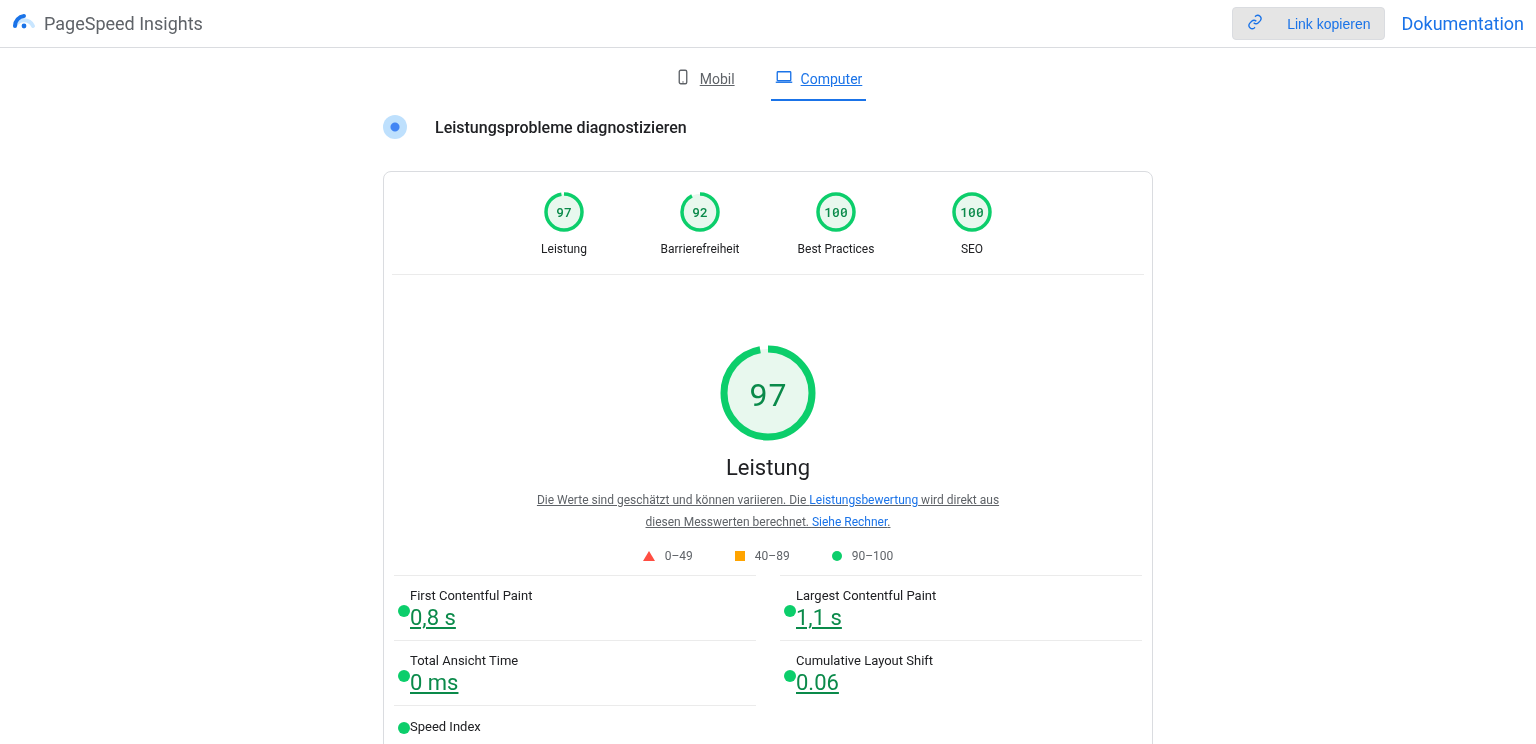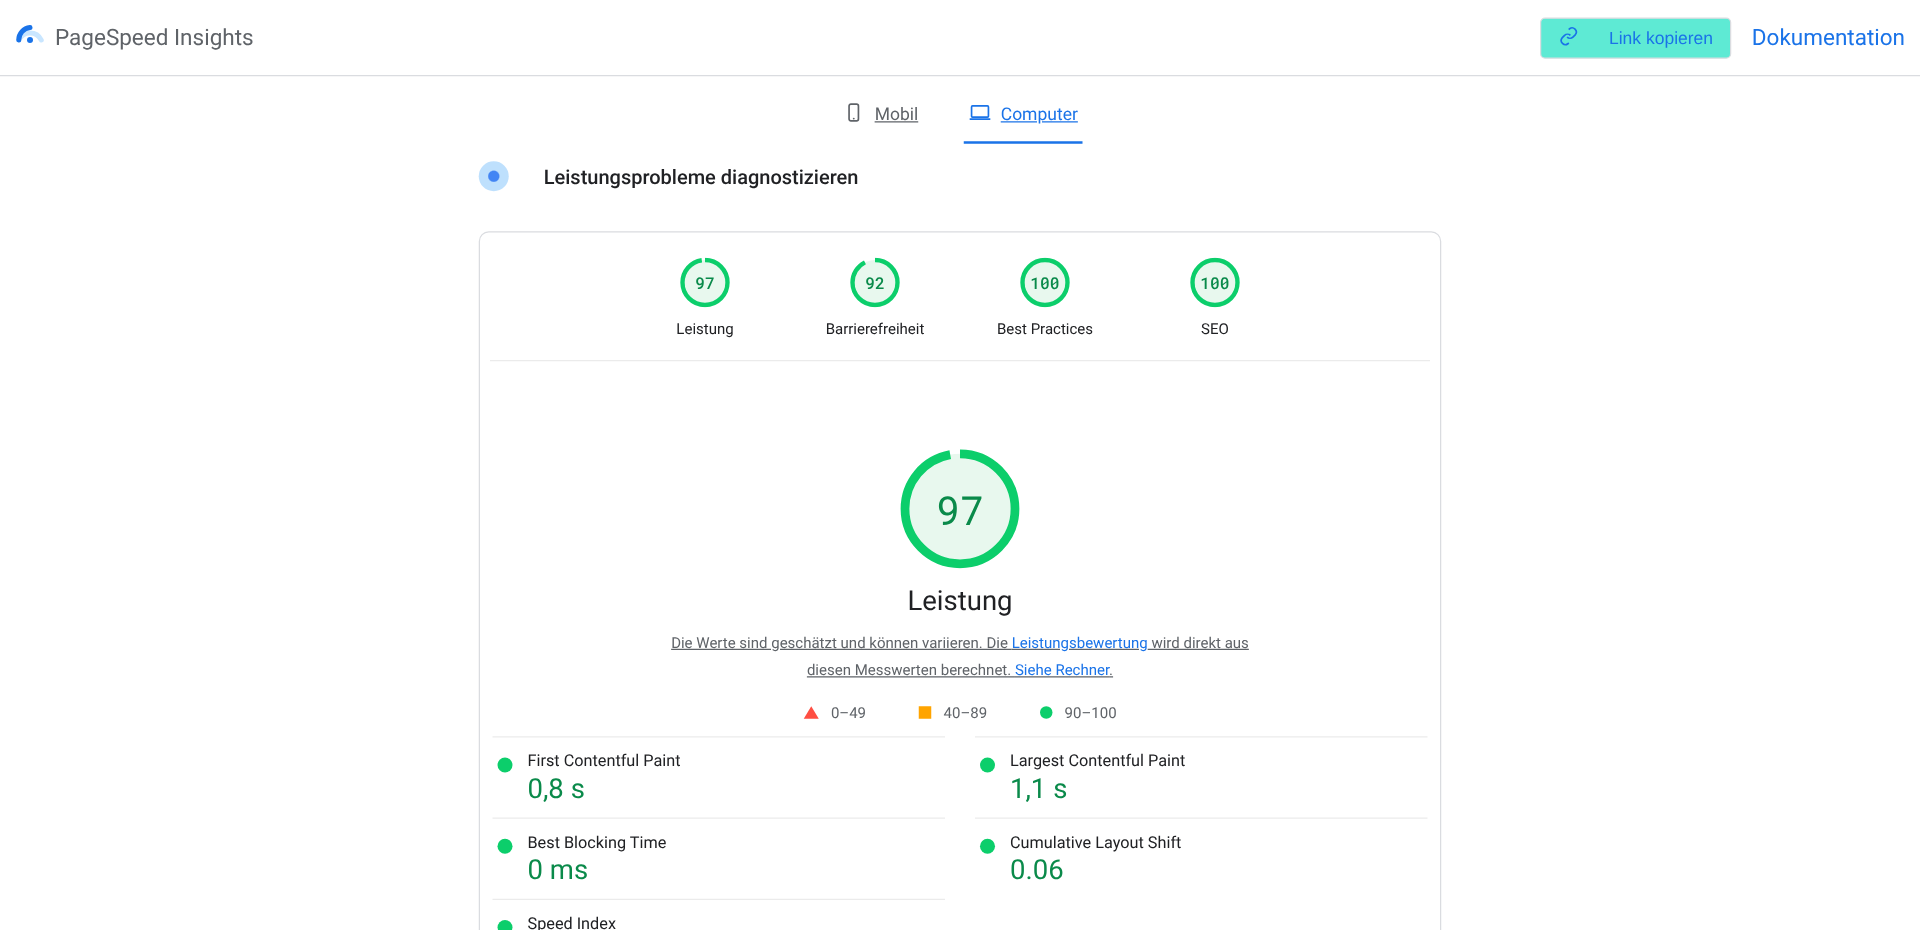--- a/index.html
+++ b/index.html
@@ -16,21 +16,21 @@
     font-family: Roboto, Arial, sans-serif;
     color: var(--text);
     font-size: 14px;
     background: #fff;
   }
   
   .header {
     display: flex;
     align-items: center;
     justify-content: space-between;
-    height: 61px;
+    height: 48px;
     padding: 0 12px;
     border-bottom: 1px solid var(--border);
   }
   .brand {
     display: flex;
     align-items: center;
     gap: 8px;
   }
   .brand-title {
     font-size: 18px;
@@ -44,21 +44,21 @@
   }
   .link-button {
     display: inline-flex;
     align-items: center;
     gap: 24px;
     color: var(--blue);
     border: 1px solid var(--border);
     border-radius: 4px;
     padding: 6px 14px;
     font-size: 14px;
-    background: #5eead4;
+    background: #e5e5e5;
     cursor: pointer;
   }
   .doc-link {
     color: var(--blue);
     text-decoration: none;
     font-size: 18px;
     cursor: pointer;
   }
   
   .device-tabs {
@@ -171,26 +171,26 @@
   
   .metrics-header {
     display:flex; justify-content: space-between; align-items:center;
     padding: 10px 8px; color: var(--muted); font-size: 12px; letter-spacing: 0.8px;
   }
   .metrics-header .mh-title { text-transform: uppercase; }
   .metrics-grid {
     display:grid; grid-template-columns: 1fr 1fr; column-gap: 24px; padding: 0 6px;
   }
   .metric {
-    display:flex; align-items:flex-start; gap: 12px;
+    display:flex; align-items:center; 
     padding: 12px 4px 10px; border-top: 1px solid #ebebeb;
   }
   .metric .dot { width:12px; height:12px; border-radius:50%; background: var(--green); margin-top: 4px; flex: 0 0 auto;}
   .metric .mname { font-size: 13px; color: var(--text); }
-  .metric .mval  { font-size: 22px; color: #0a8a4a; margin-top: 2px; }
+  .metric .mval  { font-size: 22px; color: #0a8a4a; margin-top: 2px; text-decoration: underline; }
 </style>
 </head>
 <body>
 
 <div class="header">
   <div class="brand">
     <span>
       <svg width="24" height="24" viewBox="0 0 24 24">
         <path d="M3 16 A10 10 0 0 1 21 16" fill="none" stroke="#c9e6ff" stroke-width="4" stroke-linecap="round"></path>
         <path d="M3 16 A10 10 0 0 1 12 6" fill="none" stroke="#1a73e8" stroke-width="4" stroke-linecap="round"></path>
@@ -324,21 +324,21 @@
       <div class="metric">
         <span class="dot"></span>
         <div>
           <div class="mname">Largest Contentful Paint</div>
           <div class="mval">1,1 s</div>
         </div>
       </div>
       <div class="metric">
         <span class="dot"></span>
         <div>
-          <div class="mname">Best Blocking Time</div>
+          <div class="mname">Total Ansicht Time</div>
           <div class="mval">0 ms</div>
         </div>
       </div>
       <div class="metric">
         <span class="dot"></span>
         <div>
           <div class="mname">Cumulative Layout Shift</div>
           <div class="mval">0.06</div>
         </div>
       </div>

